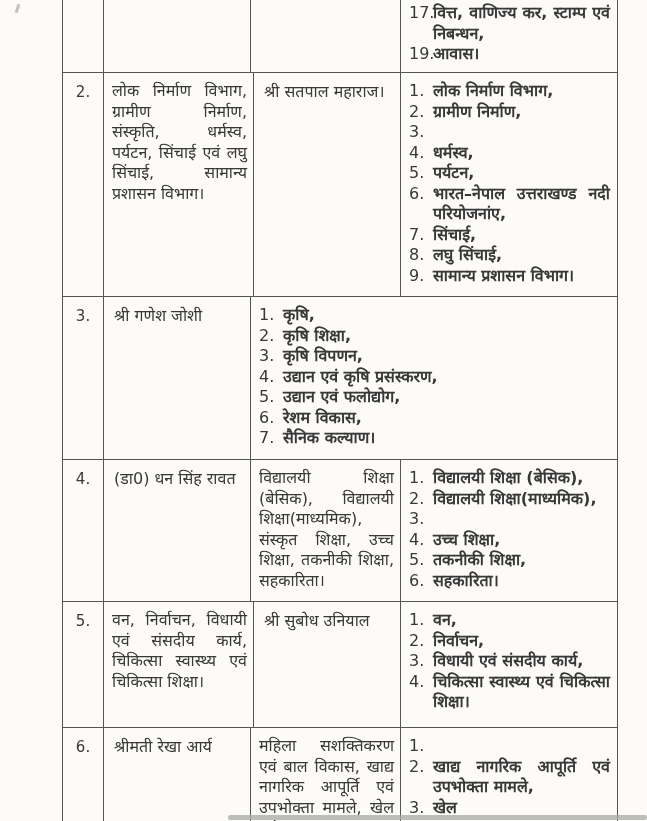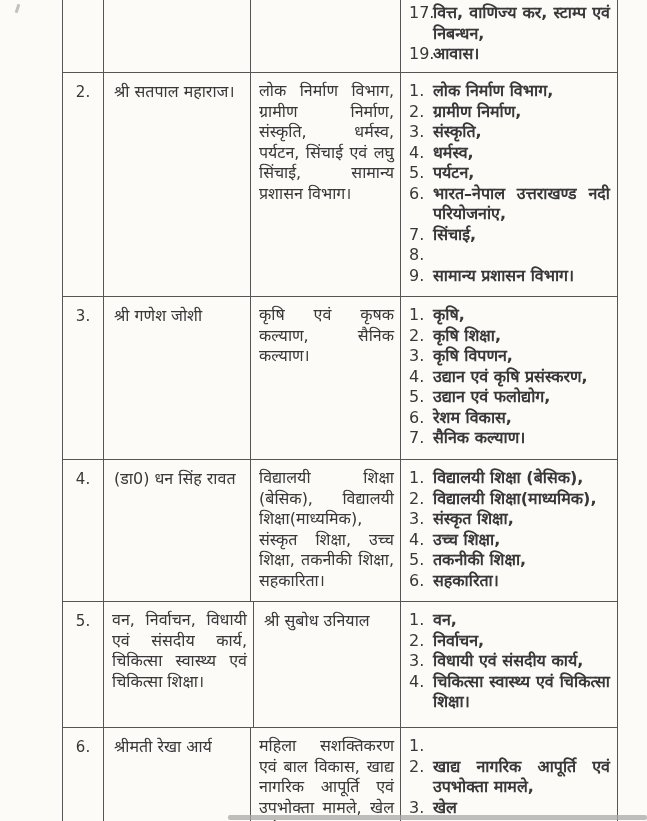--- a/index.html
+++ b/index.html
@@ -80,64 +80,63 @@
             <span class="txt">वित्त, वाणिज्य कर, स्टाम्प एवं निबन्धन,</span>
           </div>
           <div class="item">
             <span class="num">19.</span>
             <span class="txt">आवास।</span>
           </div>
         </div>
   </div>
       <div class="row" style="height: 224px;">
     <div class="cell c-serial">2.</div>
+    <div class="cell c-summary">लोक निर्माण विभाग, ग्रामीण निर्माण, संस्कृति, धर्मस्व, पर्यटन, सिंचाई एवं लघु सिंचाई, सामान्य प्रशासन विभाग।</div>
     <div class="cell c-name">श्री सतपाल महाराज।</div>
-    <div class="cell c-summary">लोक निर्माण विभाग, ग्रामीण निर्माण, संस्कृति, धर्मस्व, पर्यटन, सिंचाई एवं लघु सिंचाई, सामान्य प्रशासन विभाग।</div>
     <div class="cell c-items">
           <div class="item">
             <span class="num">1.</span>
             <span class="txt">लोक निर्माण विभाग,</span>
           </div>
           <div class="item">
             <span class="num">2.</span>
             <span class="txt">ग्रामीण निर्माण,</span>
           </div>
           <div class="item">
             <span class="num">3.</span>
-            <span class="txt">संस्कृति,</span>
           </div>
           <div class="item">
             <span class="num">4.</span>
             <span class="txt">धर्मस्व,</span>
           </div>
           <div class="item">
             <span class="num">5.</span>
             <span class="txt">पर्यटन,</span>
           </div>
           <div class="item">
             <span class="num">6.</span>
             <span class="txt">भारत–नेपाल उत्तराखण्ड नदी परियोजनांए,</span>
           </div>
           <div class="item">
             <span class="num">7.</span>
             <span class="txt">सिंचाई,</span>
           </div>
           <div class="item">
             <span class="num">8.</span>
+            <span class="txt">लघु सिंचाई,</span>
           </div>
           <div class="item">
             <span class="num">9.</span>
             <span class="txt">सामान्य प्रशासन विभाग।</span>
           </div>
         </div>
   </div>
       <div class="row" style="height: 163px;">
     <div class="cell c-serial">3.</div>
     <div class="cell c-name">श्री गणेश जोशी</div>
-    <div class="cell c-summary">कृषि एवं कृषक कल्याण, सैनिक कल्याण।</div>
     <div class="cell c-items">
           <div class="item">
             <span class="num">1.</span>
             <span class="txt">कृषि,</span>
           </div>
           <div class="item">
             <span class="num">2.</span>
             <span class="txt">कृषि शिक्षा,</span>
           </div>
           <div class="item">
@@ -170,21 +169,20 @@
           <div class="item">
             <span class="num">1.</span>
             <span class="txt">विद्यालयी शिक्षा (बेसिक),</span>
           </div>
           <div class="item">
             <span class="num">2.</span>
             <span class="txt">विद्यालयी शिक्षा(माध्यमिक),</span>
           </div>
           <div class="item">
             <span class="num">3.</span>
-            <span class="txt">संस्कृत शिक्षा,</span>
           </div>
           <div class="item">
             <span class="num">4.</span>
             <span class="txt">उच्च शिक्षा,</span>
           </div>
           <div class="item">
             <span class="num">5.</span>
             <span class="txt">तकनीकी शिक्षा,</span>
           </div>
           <div class="item">

